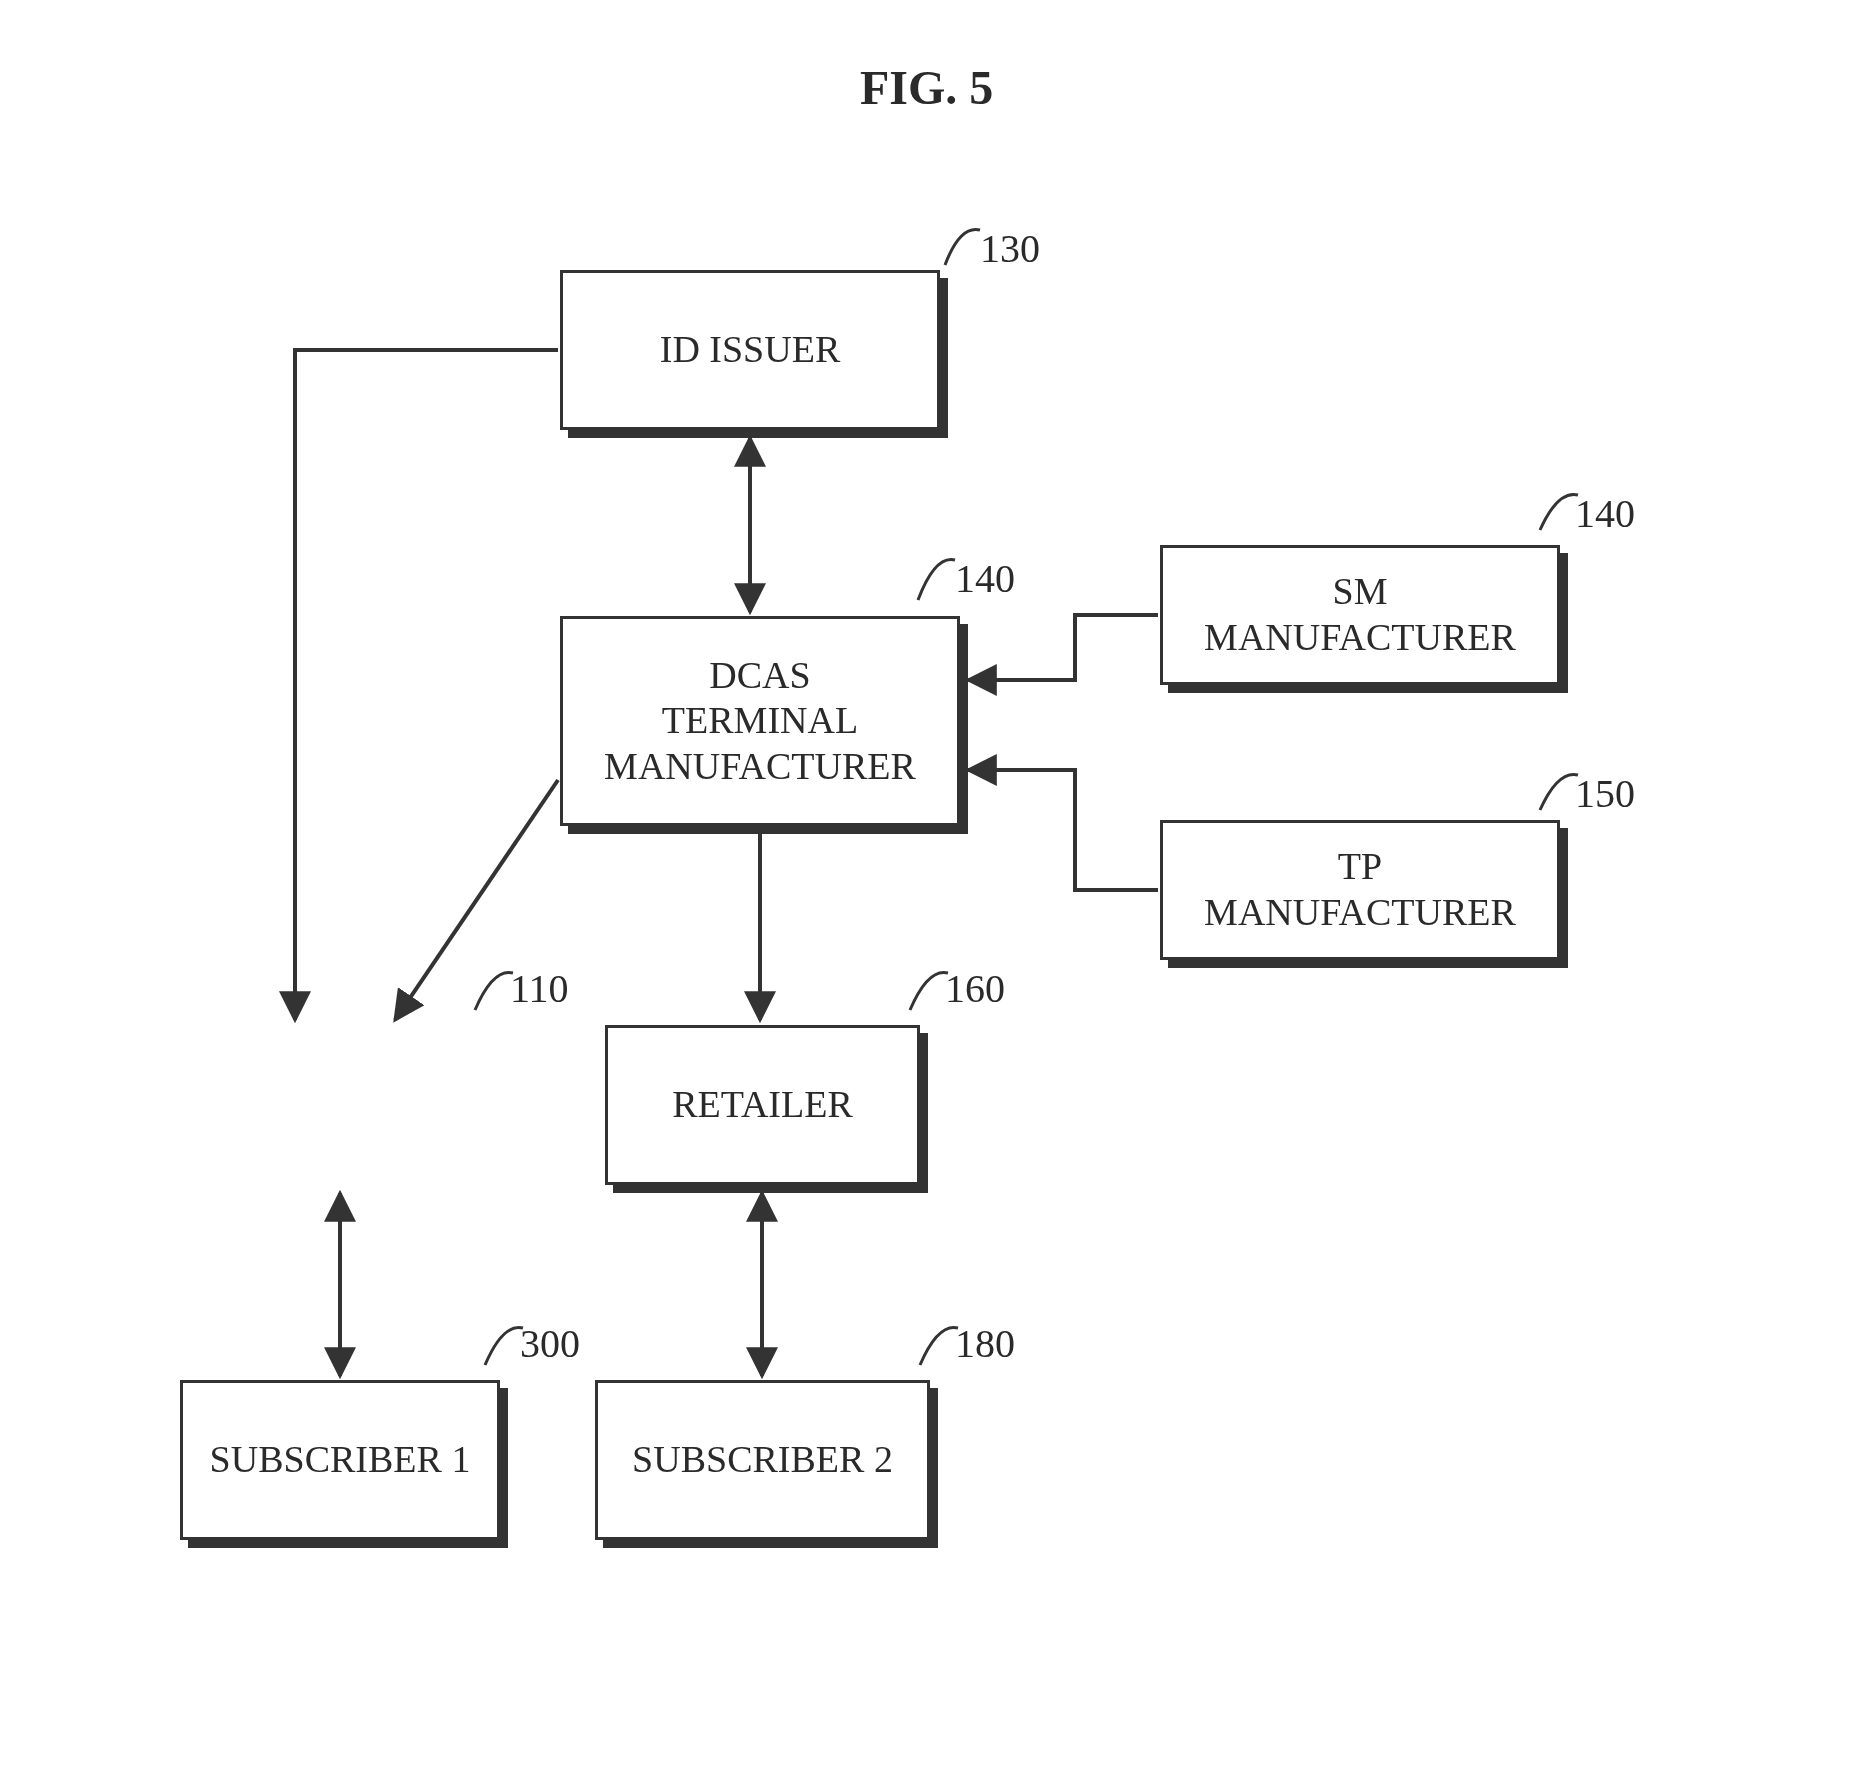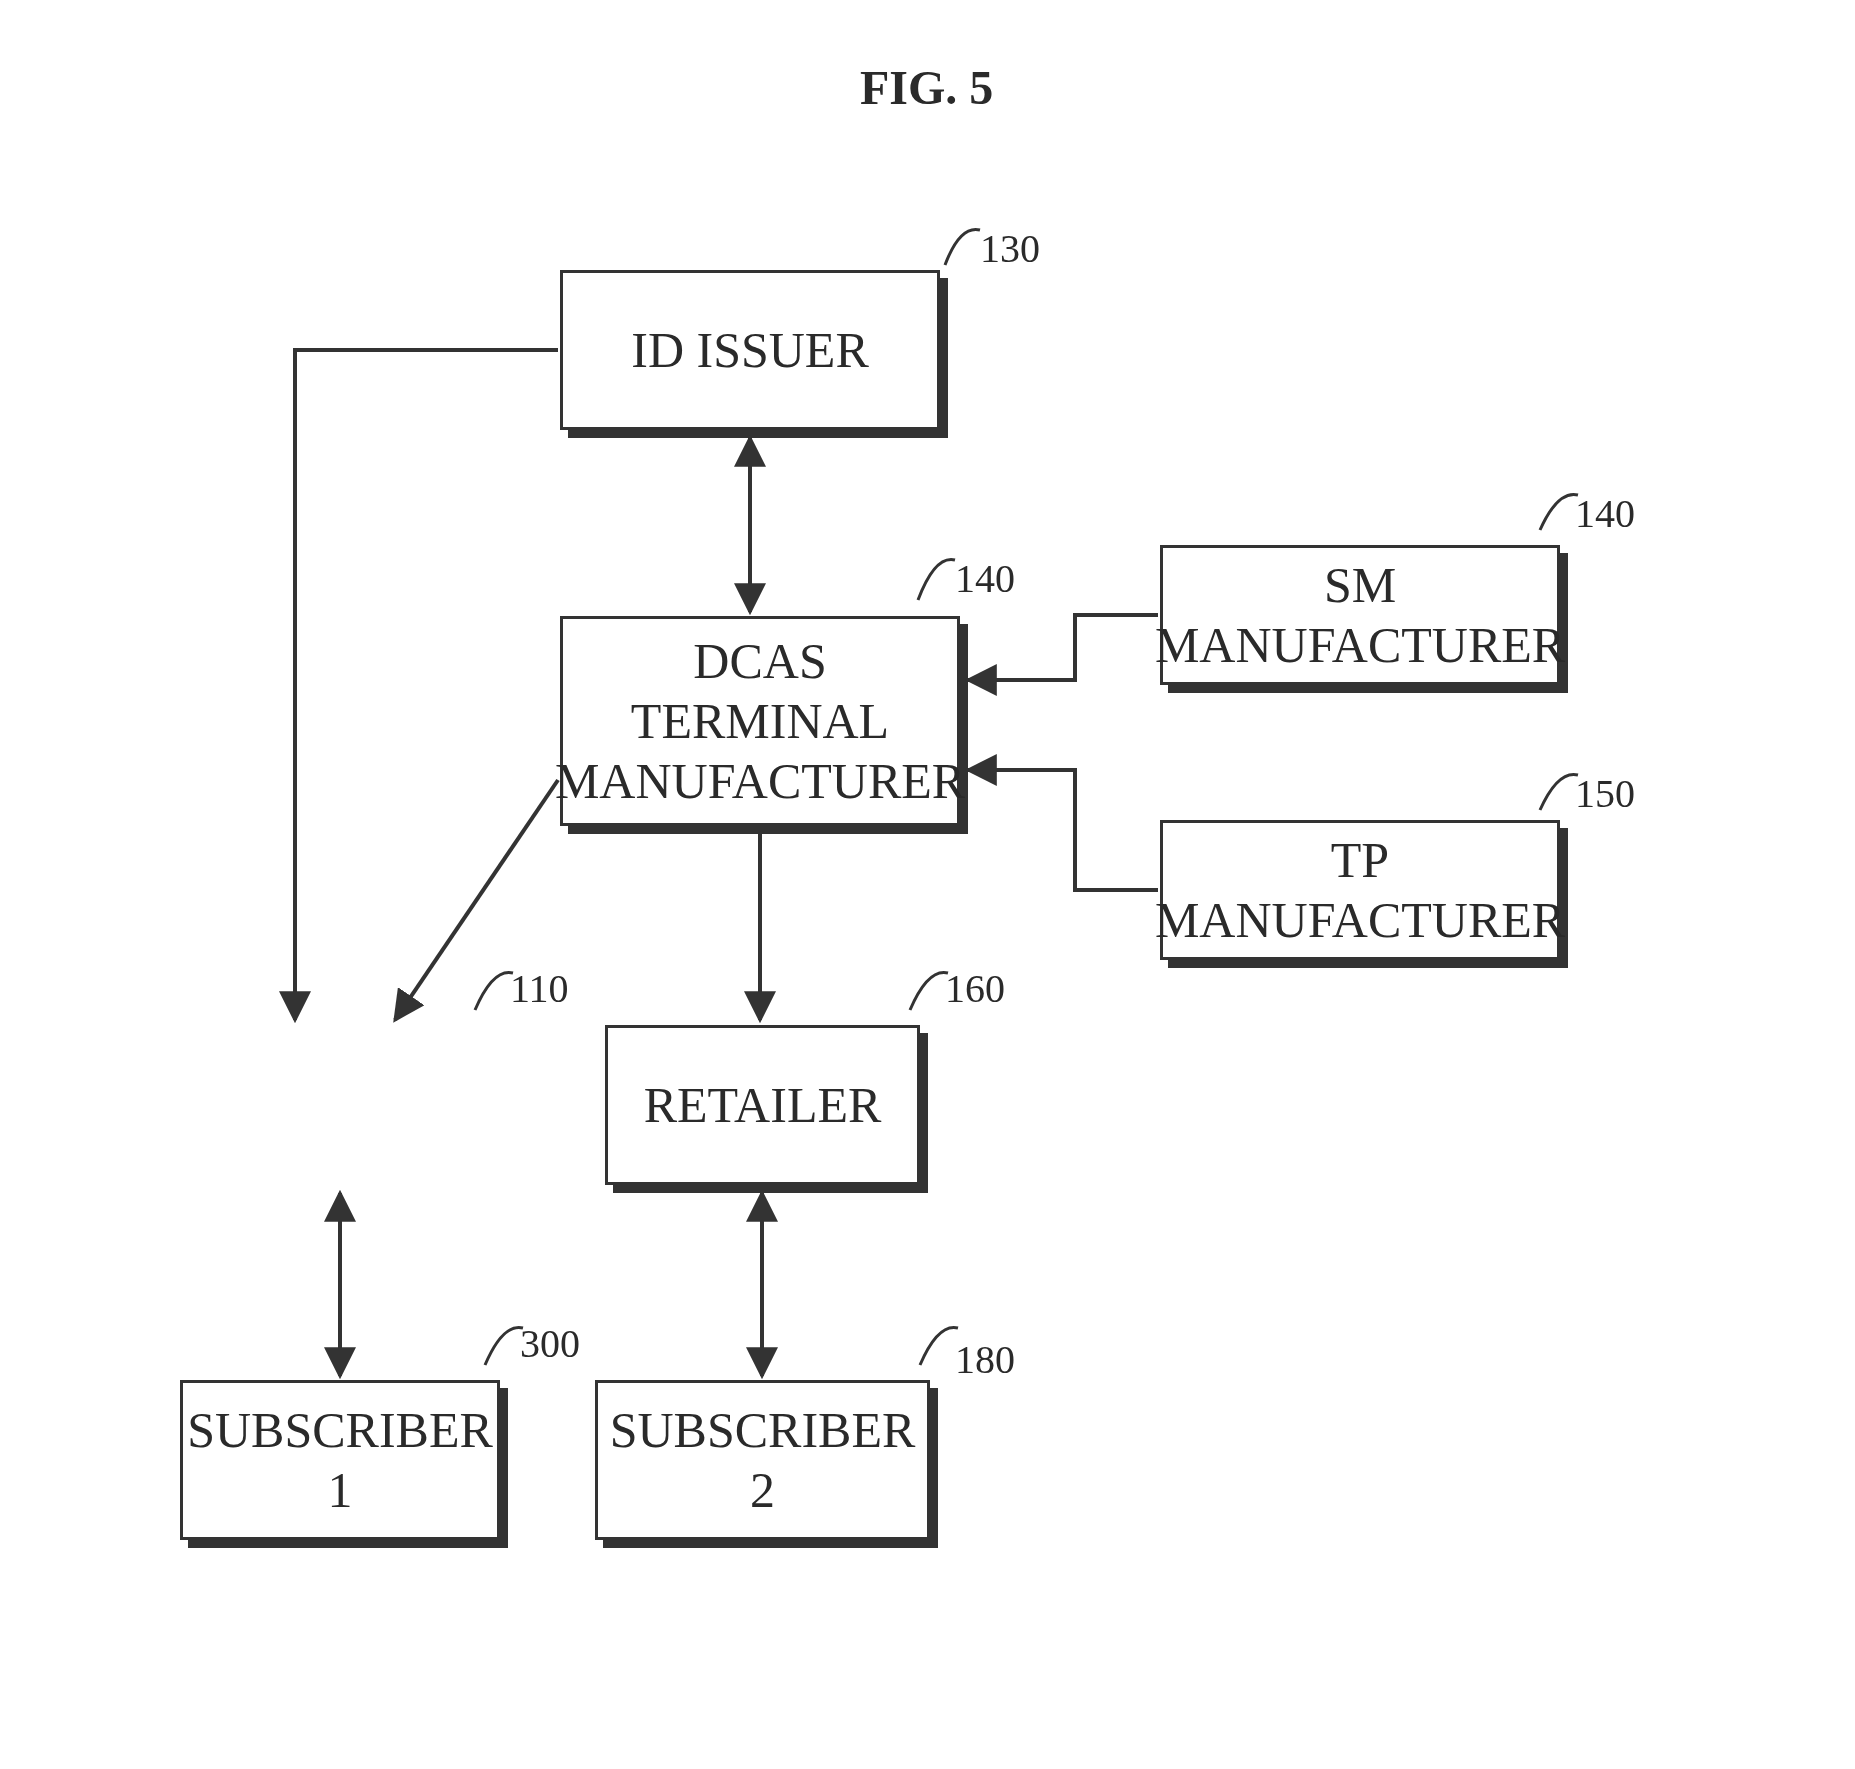--- a/index.html
+++ b/index.html
@@ -22,21 +22,21 @@
   }
   .box {
     position: absolute;
     background: #fff;
     border: 3px solid #333;
     box-shadow: 8px 8px 0 #333;
     display: flex;
     align-items: center;
     justify-content: center;
     text-align: center;
-    font-size: 50px;
+    font-size: 38px;
     color: #2a2a2a;
     line-height: 1.2;
     padding: 6px;
   }
   .ref {
     position: absolute;
     font-size: 40px;
     color: #2a2a2a;
   }
   svg.layer {
@@ -83,21 +83,21 @@
   <div class="ref" style="left:945px; top:965px;">160</div>
 
   <div class="box" style="left:180px; top:1380px; width:320px; height:160px;">
     <span>SUBSCRIBER 1</span>
   </div>
   <div class="ref" style="left:520px; top:1320px;">300</div>
 
   <div class="box" style="left:595px; top:1380px; width:335px; height:160px;">
     <span>SUBSCRIBER 2</span>
   </div>
-  <div class="ref" style="left:955px; top:1320px;margin-top:16px;">180</div>
+  <div class="ref" style="left:955px; top:1320px;">180</div>
 
   <svg class="layer">
     <defs>
       <marker id="arrow" viewBox="0 0 10 10" refX="9" refY="5" markerWidth="8" markerHeight="8" orient="auto-start-reverse">
         <path d="M 0 0 L 10 5 L 0 10 z" fill="#333"></path>
       </marker>
     </defs>
 
     <path d="M 945 265 Q 960 225 980 230" stroke="#333" stroke-width="3" fill="none"></path>
     <path d="M 918 600 Q 935 555 955 560" stroke="#333" stroke-width="3" fill="none"></path>

